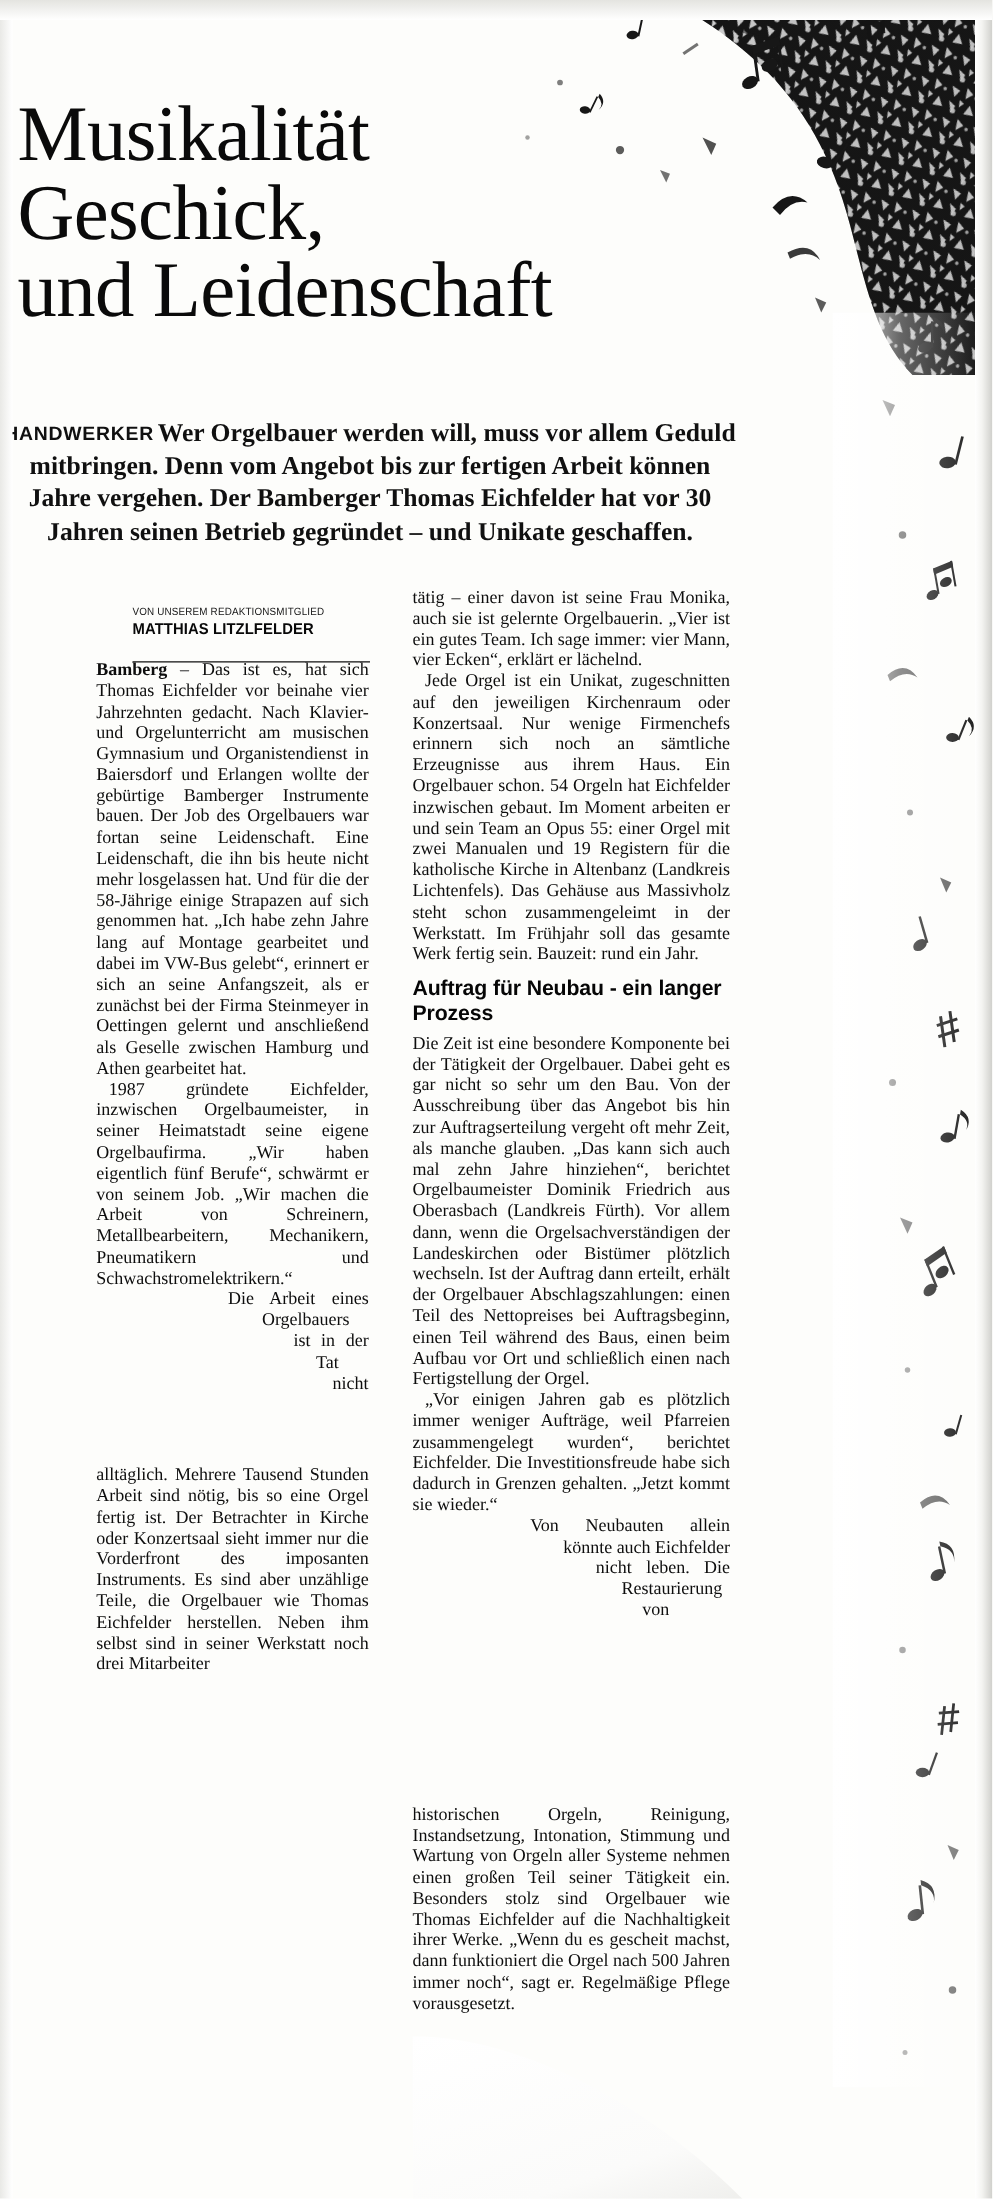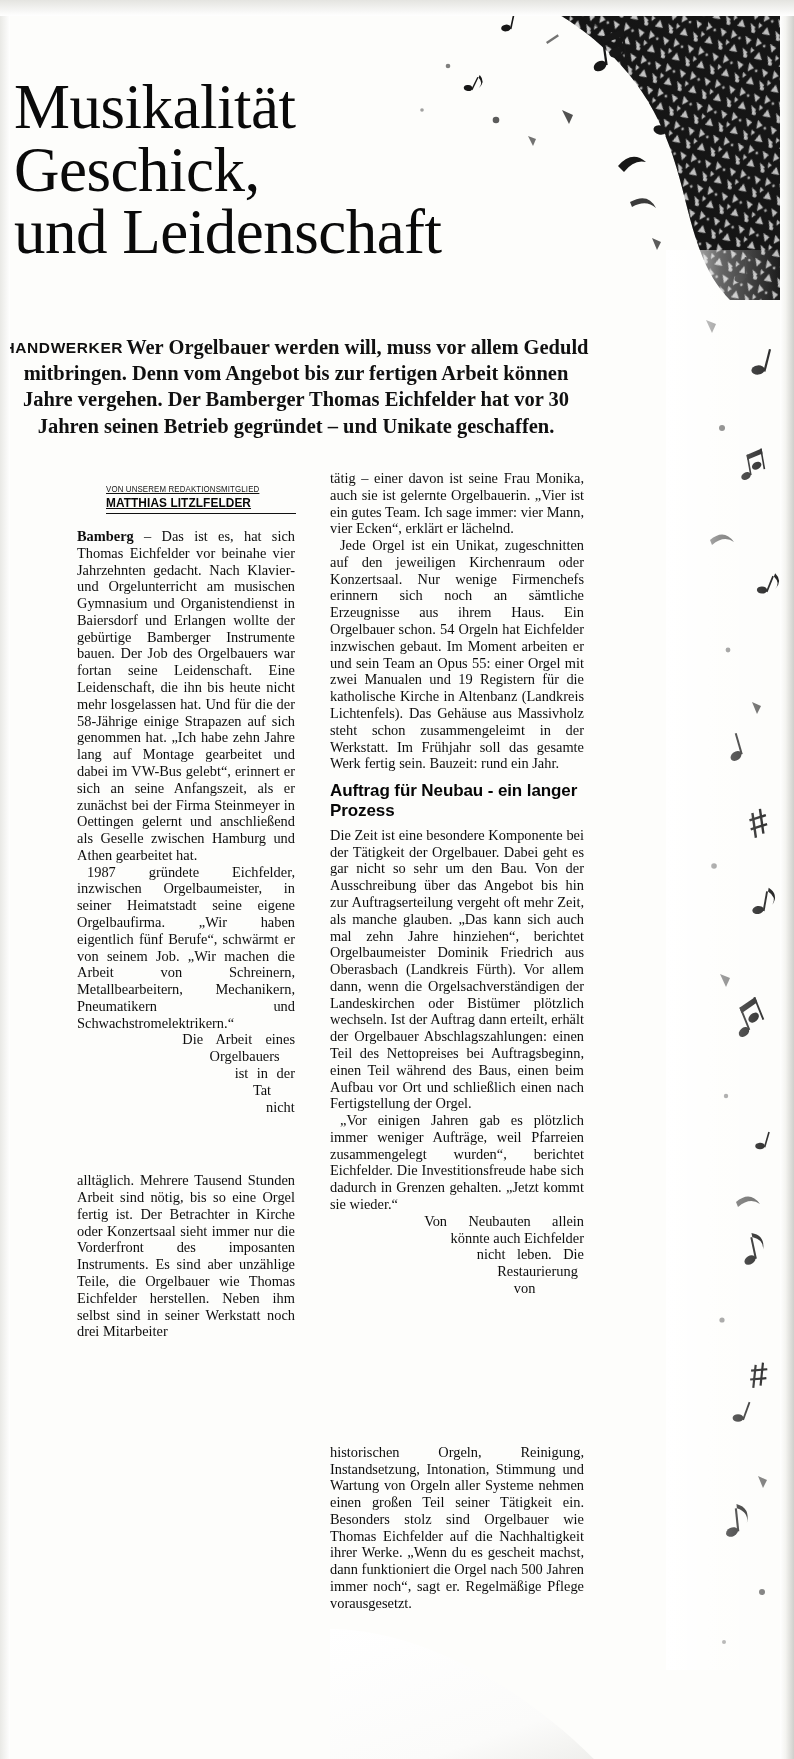--- a/index.html
+++ b/index.html
@@ -94,22 +94,21 @@
   }
 
   
   #byline{
     position:absolute;
     left:106px;top:484px;
     width:190px;
     z-index:12;
     font-family:"Liberation Sans",sans-serif;
     border-bottom:1.4px solid #111;
-    padding-bottom:3px;
-    text-decoration:underline;
+    padding-bottom:19px;
   }
   #byline .by-pre{
     display:block;
     font-size:8.4px;
     letter-spacing:0.15px;
     font-weight:400;
     color:#151515;
     transform:scaleX(0.94);
     transform-origin:left center;
   }

